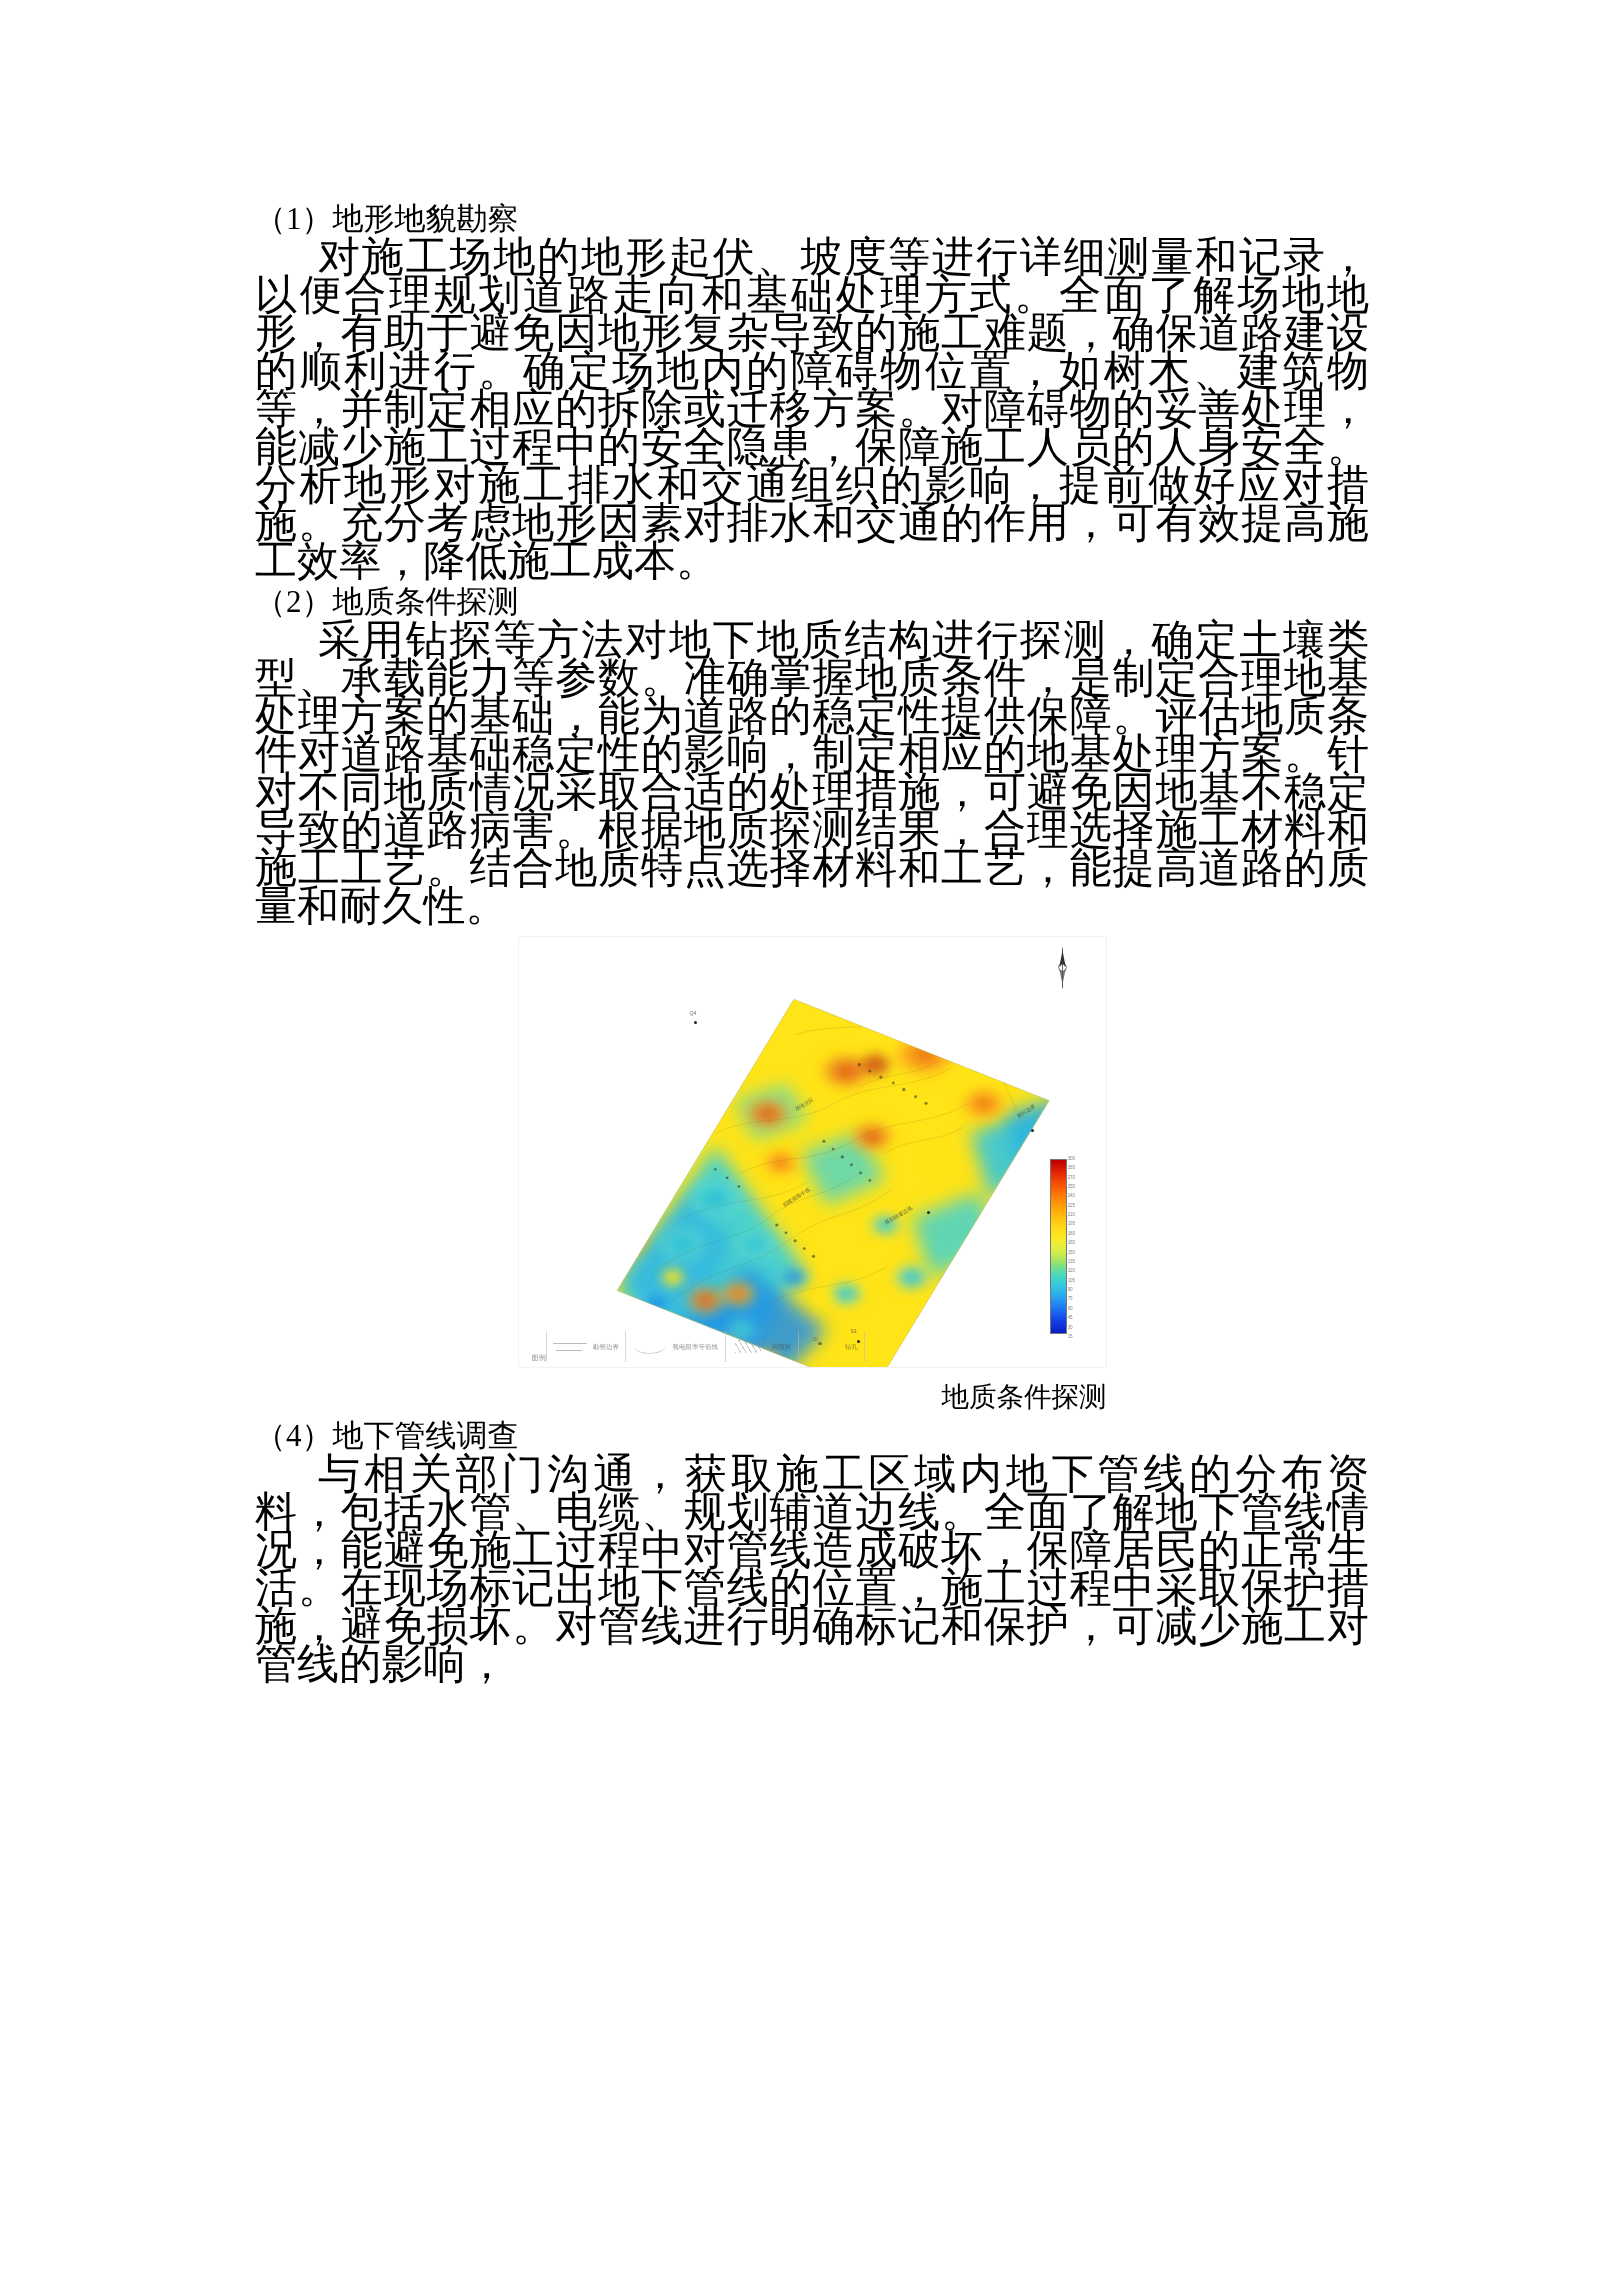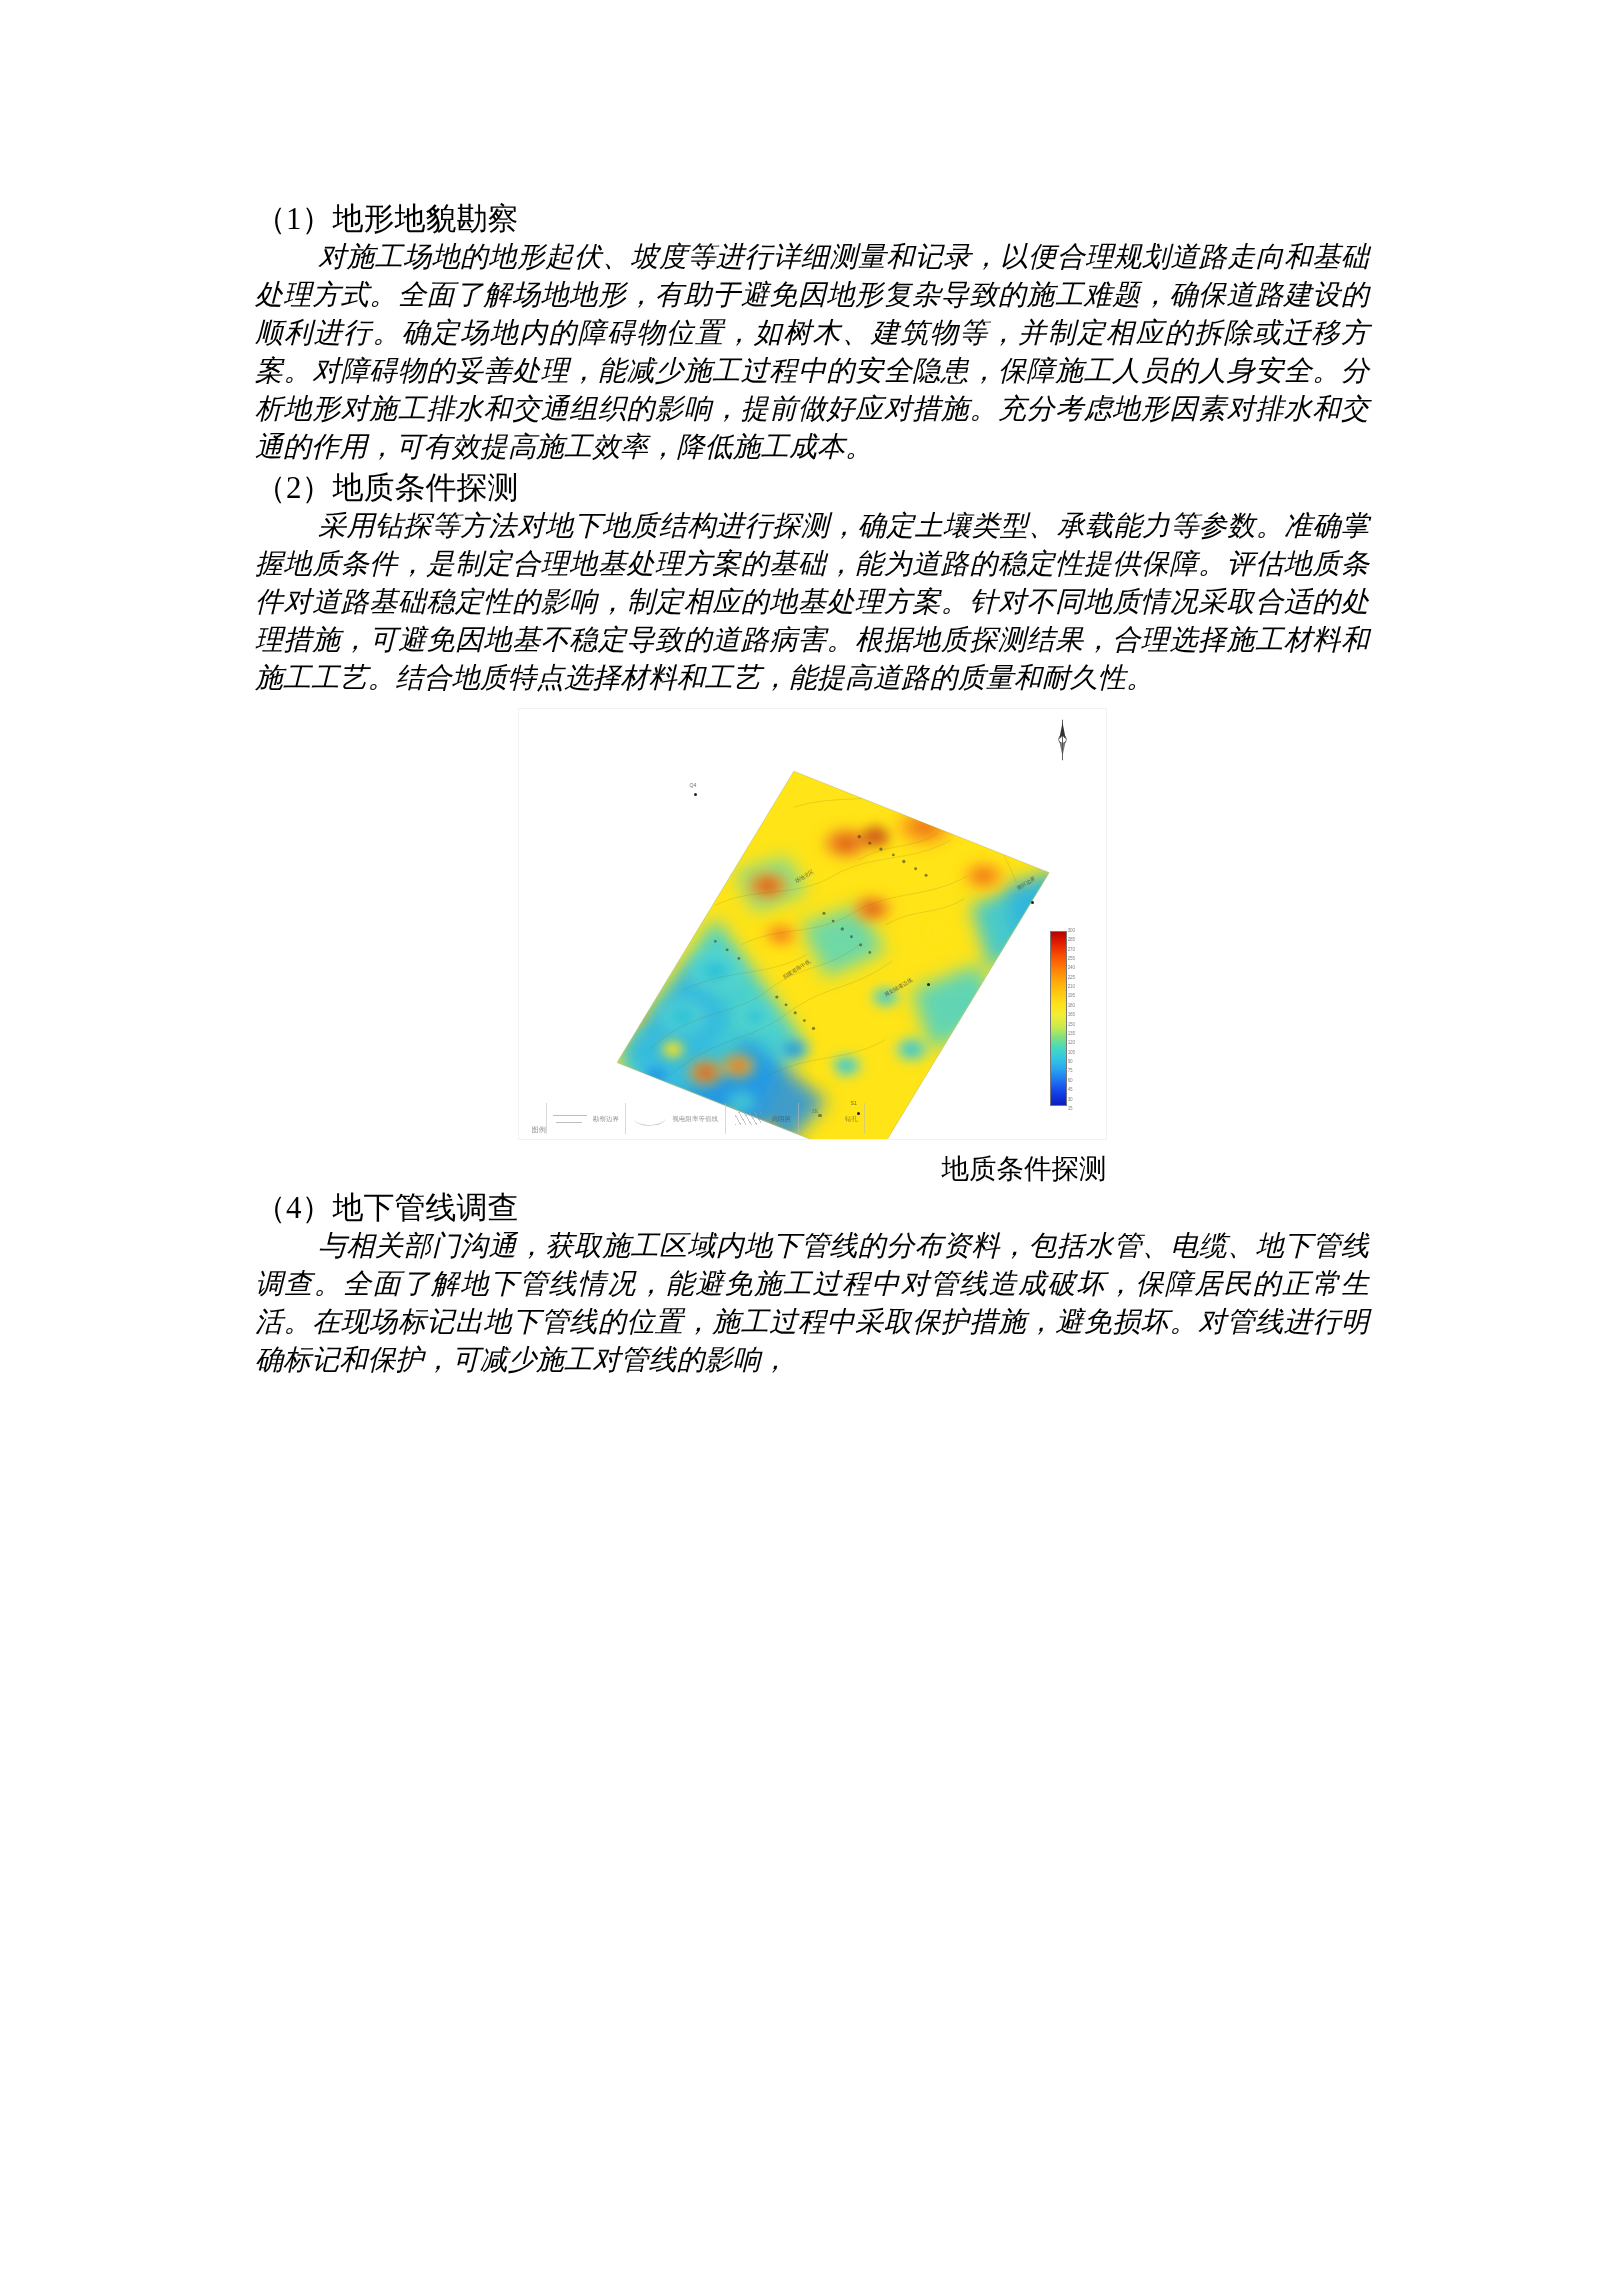--- a/index.html
+++ b/index.html
@@ -24,27 +24,26 @@
     background: #ffffff;
   }
   .content {
     position: absolute;
     left: 255px;
     top: 188px;
     width: 1114px;
   }
   p.body-text {
     margin: 0 0 0 0;
-    font-size: 28px;
+    font-size: 42px;
     line-height: 38px;
     text-align: justify;
     text-justify: inter-ideograph;
     letter-spacing: 0.1px;
     font-family: "Liberation Serif", "DejaVu Serif", serif;
-    font-style: italic;
   }
   p.heading {
     margin: 0;
     font-size: 31px;
     line-height: 38px;
     text-indent: 0;
     font-family: "Liberation Serif", "DejaVu Serif", serif;
   }
   p.indent {
     text-indent: 63px;
@@ -440,17 +439,17 @@
           </div>
         </div>
 
       </div>
       <div class="fig-caption">地质条件探测</div>
     </div>
 
     <div class="gap-small"></div>
 
     <p class="heading">（4）地下管线调查</p>
-    <p class="body-text indent">与相关部门沟通，获取施工区域内地下管线的分布资料，包括水管、电缆、地下管线调查。全面了解地下管线情况，能避免施工过程中对管线造成破坏，保障居民的正常生活。在现场标记出地下管线的位置，施工过程中采取保护措施，避免损坏。对管线进行明确标记和保护，可减少施工对管线的影响，</p>
+    <p class="body-text indent">与相关部门沟通，获取施工区域内地下管线的分布资料，包括水管、电缆、规划辅道边线。全面了解地下管线情况，能避免施工过程中对管线造成破坏，保障居民的正常生活。在现场标记出地下管线的位置，施工过程中采取保护措施，避免损坏。对管线进行明确标记和保护，可减少施工对管线的影响，</p>
 
   </div>
 </div>
 
 
 </body></html>

